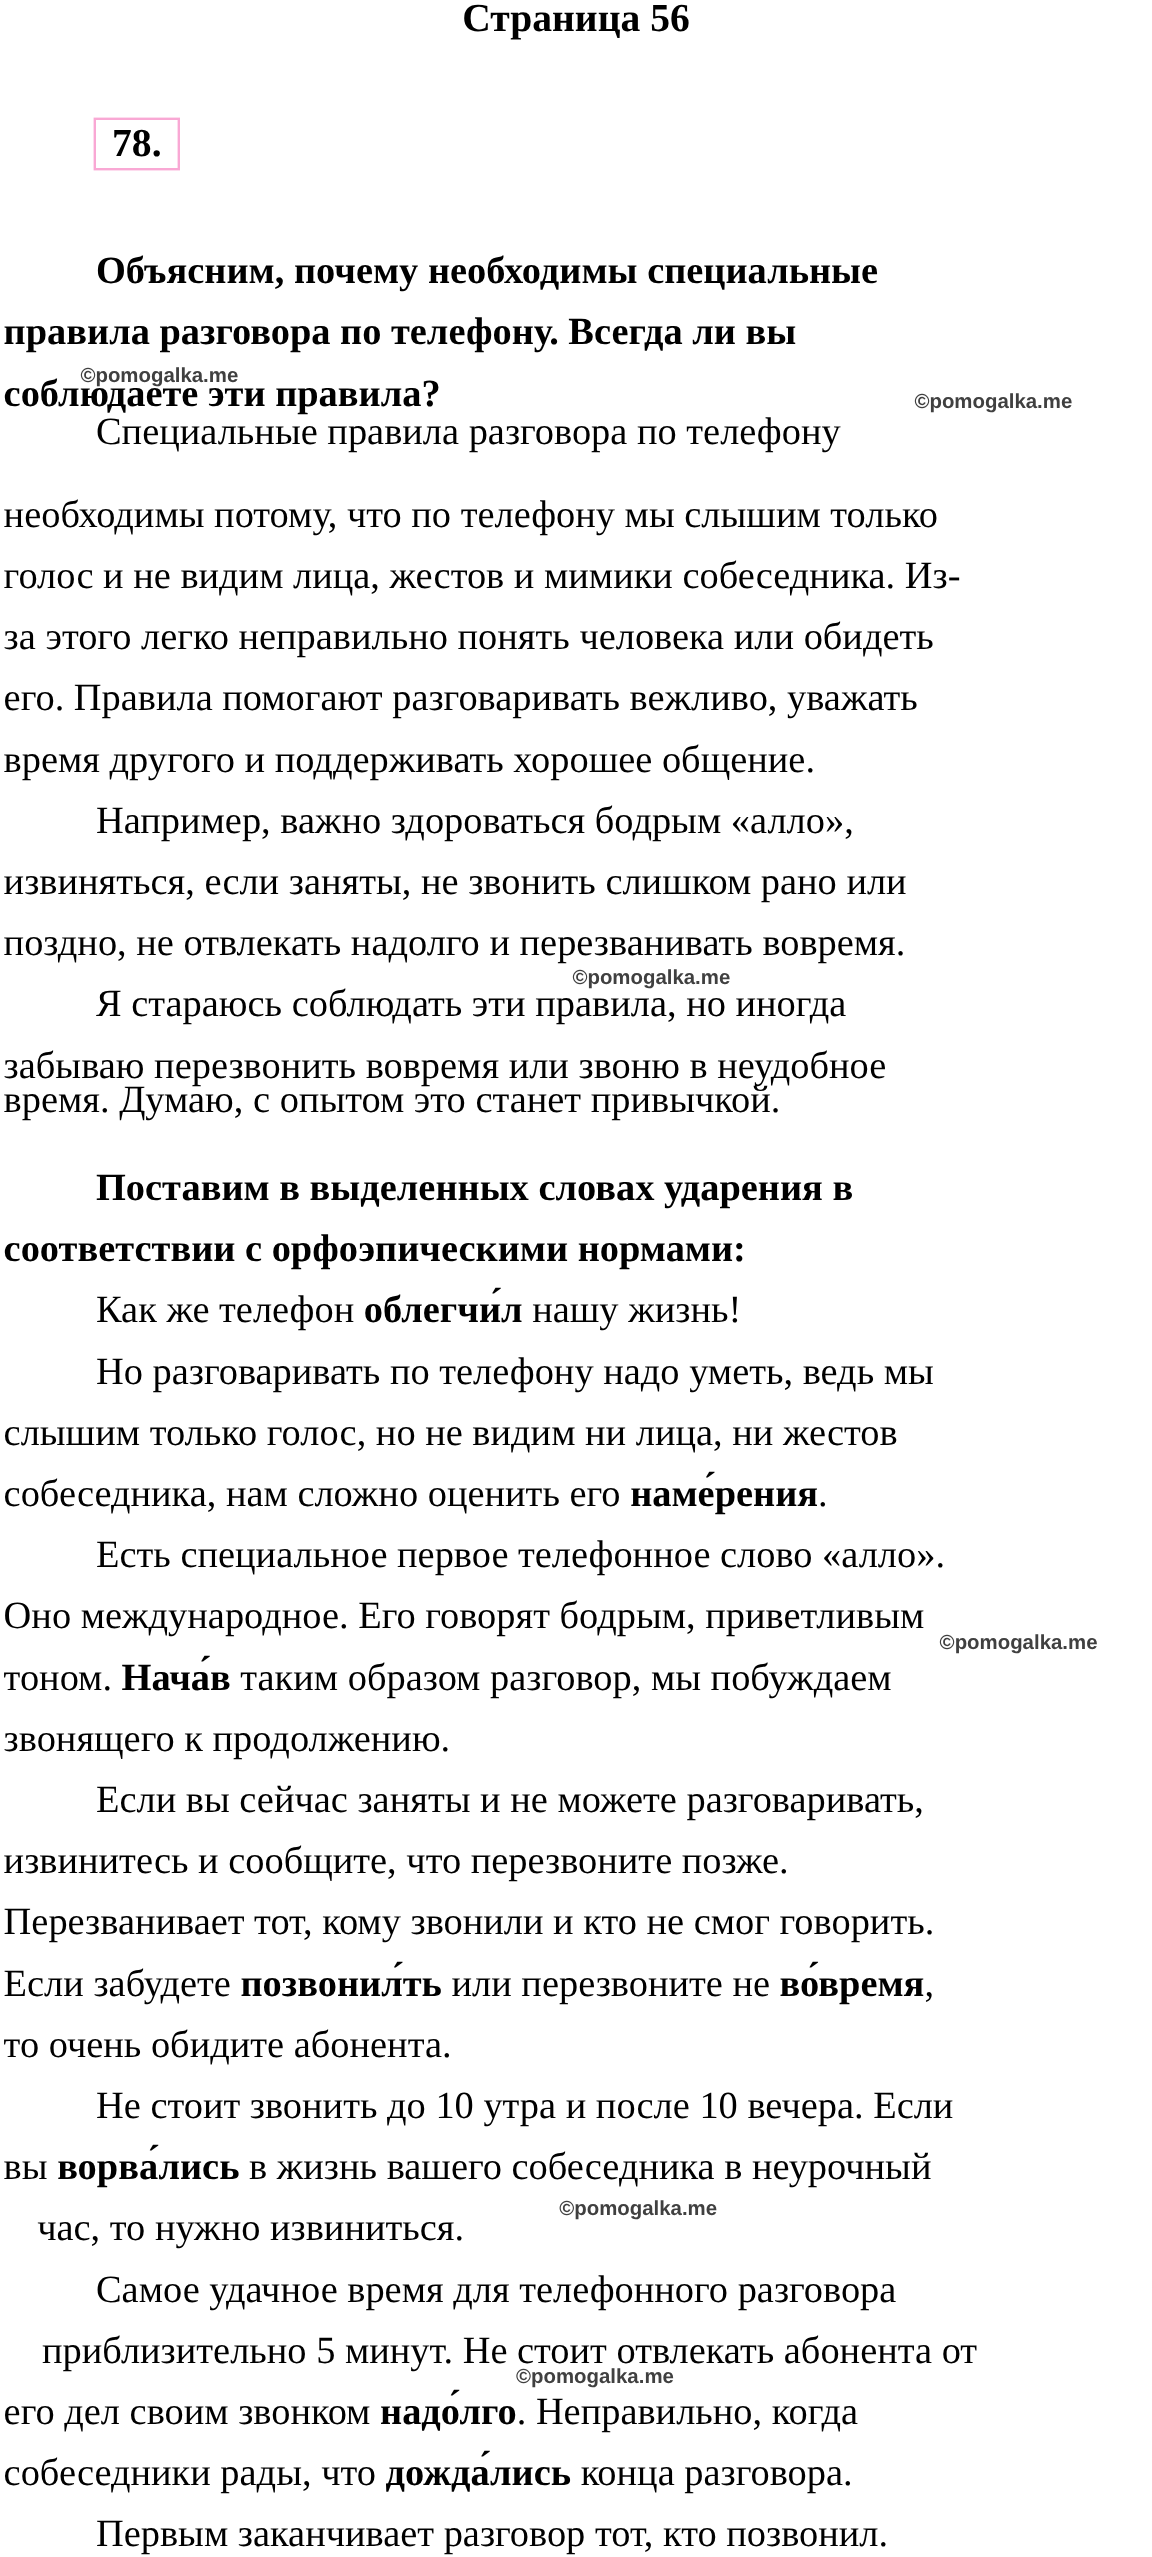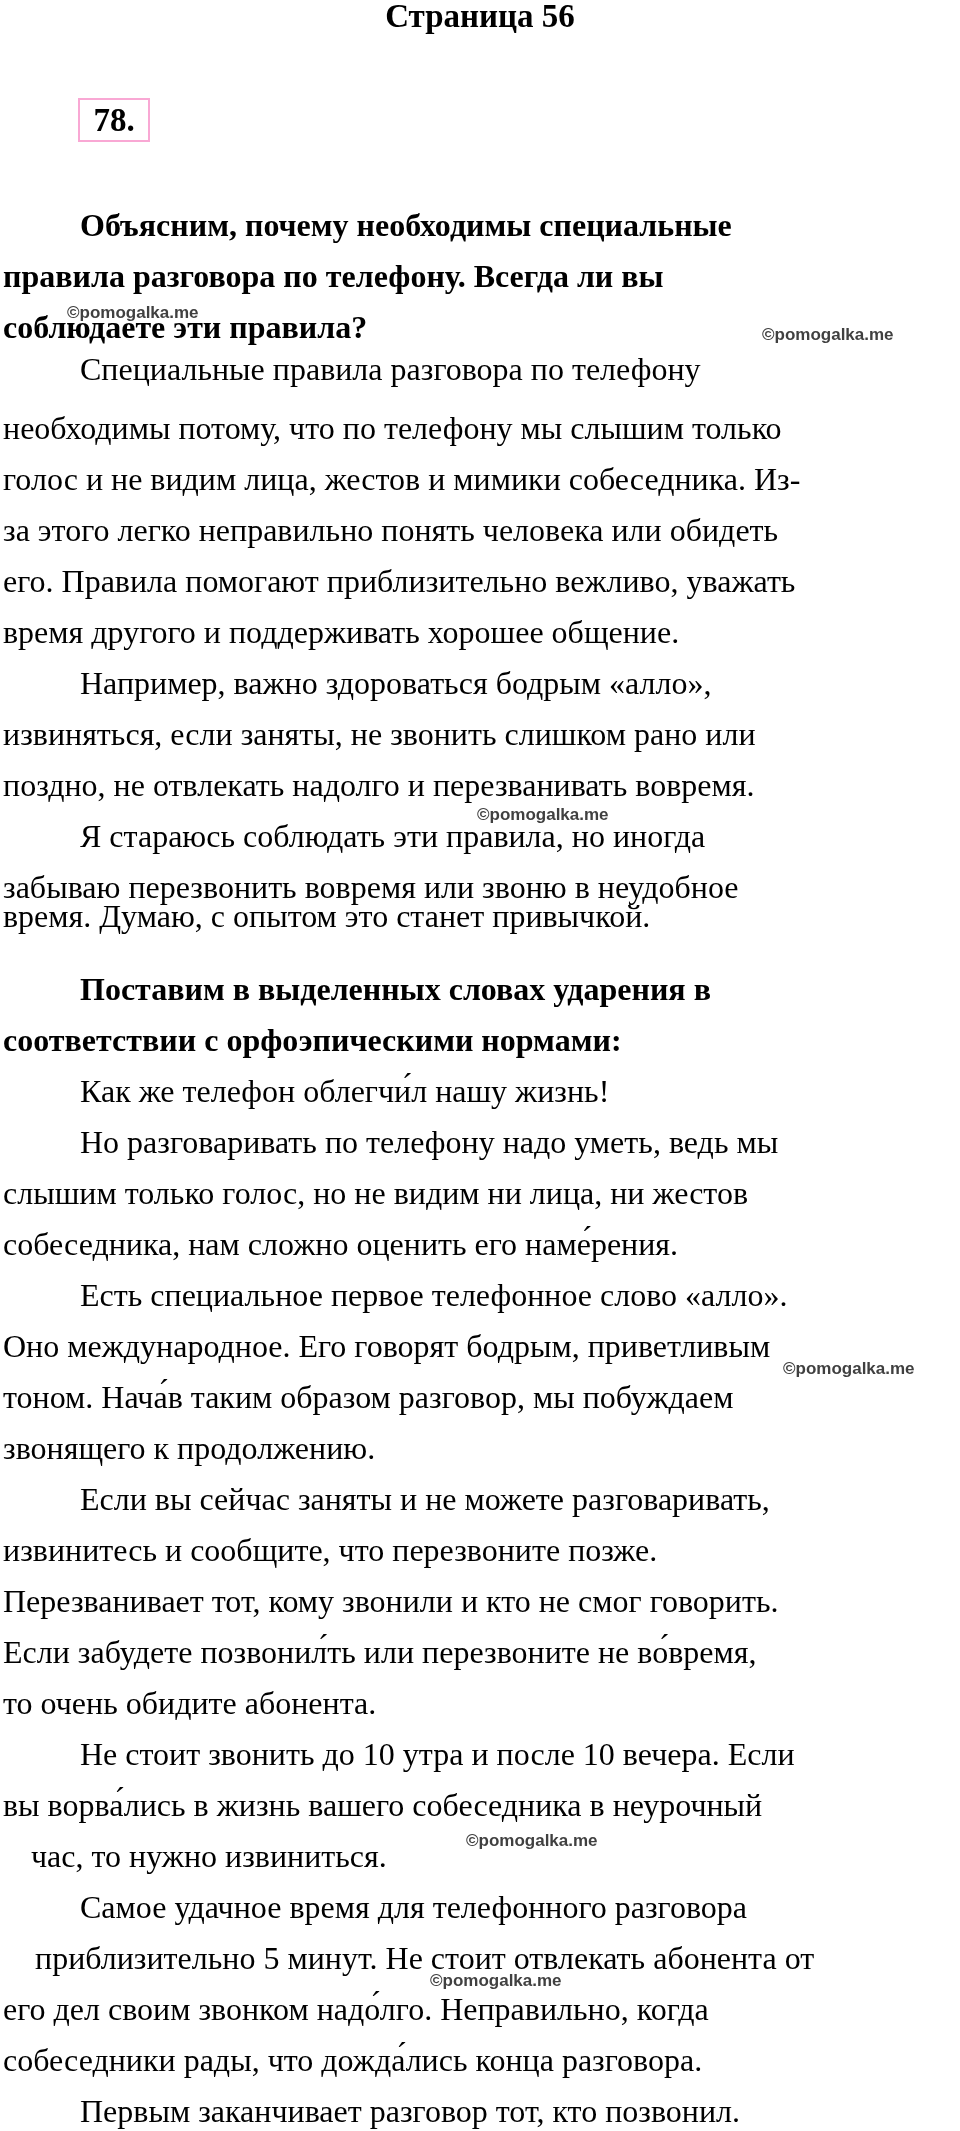--- a/index.html
+++ b/index.html
@@ -41,21 +41,21 @@
   .line {
     position: absolute;
     left: 3px;
     white-space: nowrap;
     font-size: 32px;
     line-height: 40px;
     height: 40px;
   }
   .line.indent { left: 80px; }
   .line.bold { font-weight: bold; }
-  .b { font-weight: normal; }
+  .b { font-weight: bold; }
   .watermark {
     position: absolute;
     font-family: "Liberation Sans", "DejaVu Sans", sans-serif;
     font-weight: bold;
     font-size: 17px;
     line-height: 18px;
     color: #404040;
     white-space: nowrap;
   }
 </style>
@@ -69,25 +69,25 @@
   <div class="task-number">78.</div>
 
   <div>
     <div class="line bold indent" style="top:205px">Объясним, почему необходимы специальные</div>
     <div class="line bold" style="top:256px">правила разговора по телефону. Всегда ли вы</div>
     <div class="line bold" style="top:307px">соблюдаете эти правила?</div>
   </div>
 
   <div>
     <div>
-      <div class="line indent" style="top:349px">Специальные правила разговора по телефону</div>
+      <div class="line indent" style="top:339px">Специальные правила разговора по телефону</div>
       <div class="line" style="top:408px">необходимы потому, что по телефону мы слышим только</div>
       <div class="line" style="top:459px">голос и не видим лица, жестов и мимики собеседника. Из-</div>
       <div class="line" style="top:510px">за этого легко неправильно понять человека или обидеть</div>
-      <div class="line" style="top:561px">его. Правила помогают приблизительно вежливо, уважать</div>
+      <div class="line" style="top:561px">его. Правила помогают разговаривать вежливо, уважать</div>
       <div class="line" style="top:612px">время другого и поддерживать хорошее общение.</div>
     </div>
     <div>
       <div class="line indent" style="top:663px">Например, важно здороваться бодрым «алло»,</div>
       <div class="line" style="top:714px">извиняться, если заняты, не звонить слишком рано или</div>
       <div class="line" style="top:765px">поздно, не отвлекать надолго и перезванивать вовремя.</div>
     </div>
     <div>
       <div class="line indent" style="top:816px">Я стараюсь соблюдать эти правила, но иногда</div>
       <div class="line" style="top:867px">забываю перезвонить вовремя или звоню в неудобное</div>

